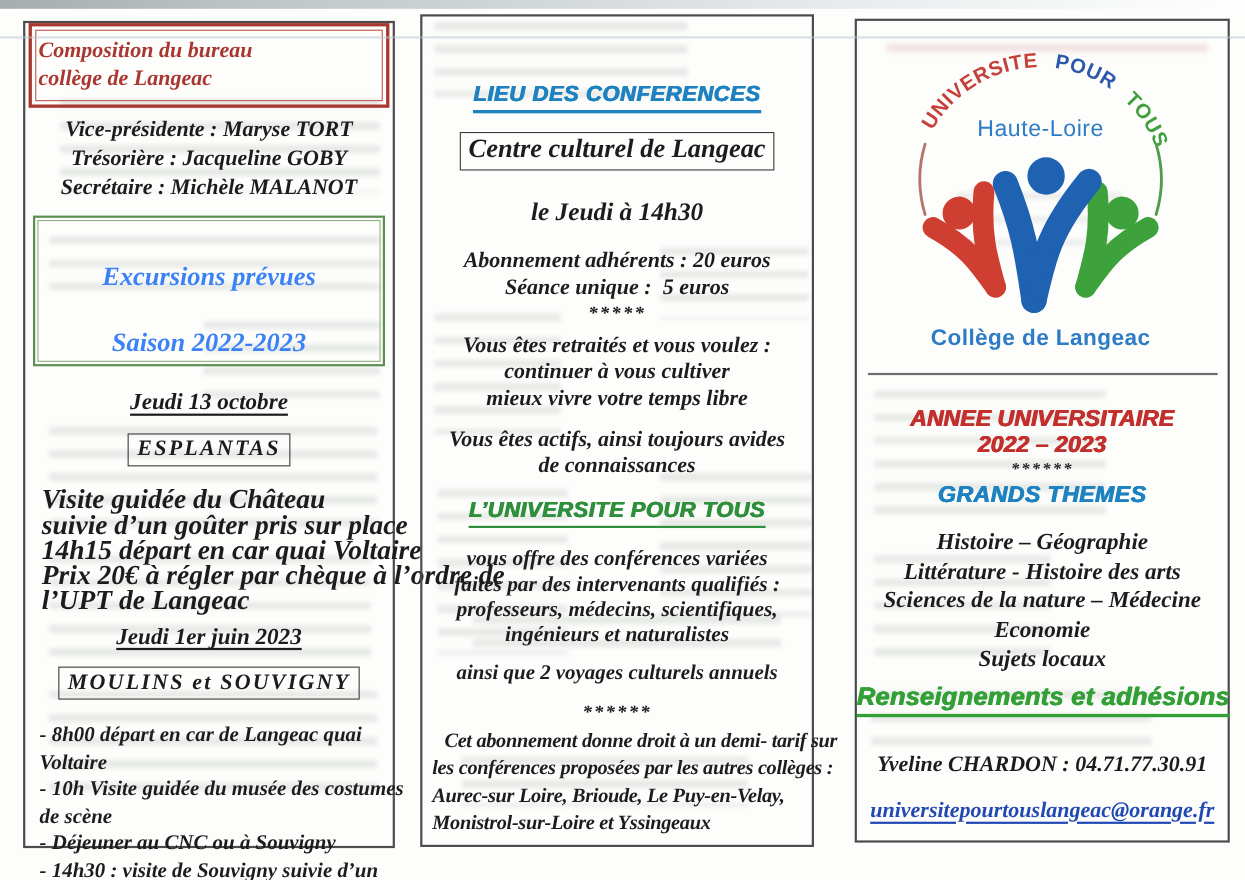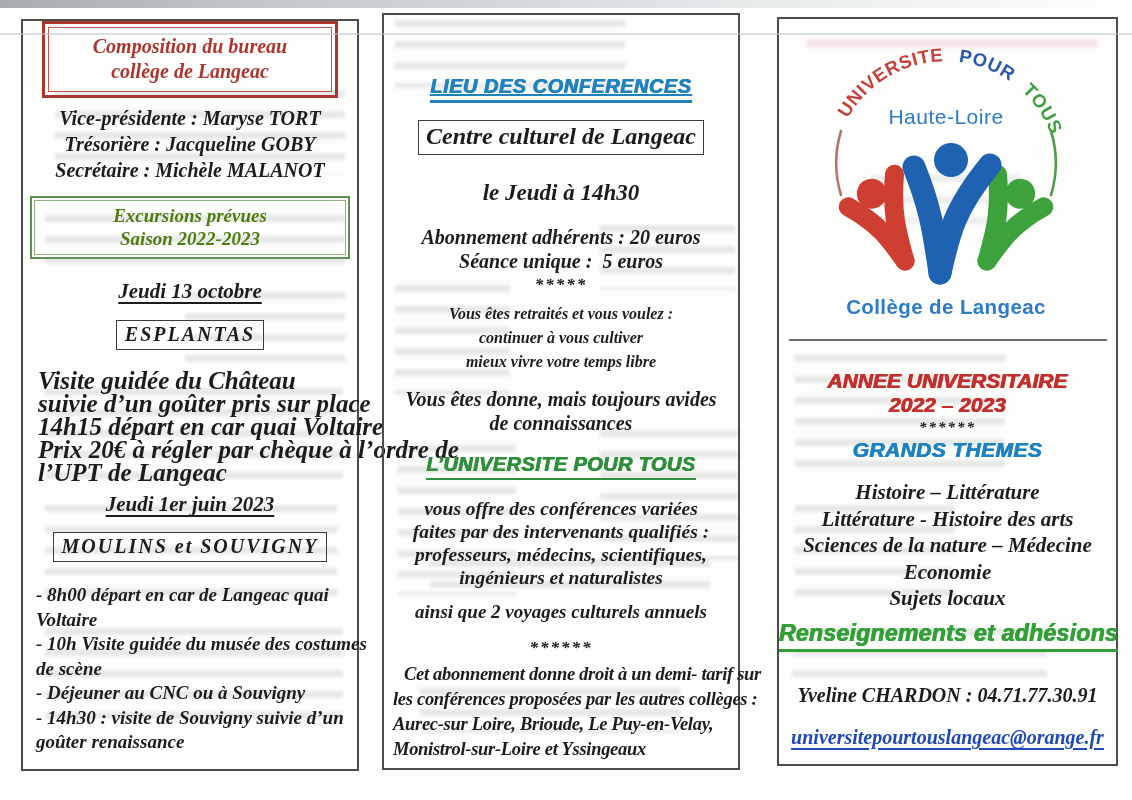--- a/index.html
+++ b/index.html
@@ -19,40 +19,40 @@
   .panel-mid{left:382px;top:13px;width:358px;height:757px;}
   .panel-right{left:777px;top:17px;width:341px;height:749px;}
   
   .c{text-align:center;}
   .line{white-space:nowrap;}
   .serifb{font-weight:bold;font-style:italic;}
   .heavy{font-family:"Liberation Sans","DejaVu Sans",sans-serif;font-weight:bold;font-style:italic;
     text-shadow:0.45px 0 0 currentColor,-0.45px 0 0 currentColor;}
   .u2{text-decoration:underline;text-decoration-thickness:2px;text-underline-offset:4px;}
   
-  .bureau-box{margin:6px 25px 0;padding:6px 2px 7px;border:1px solid #c0564e;outline:3px solid #a8382f;
-    outline-offset:3px;text-align:center;}
+  .bureau-box{margin:6px 9px 0;padding:6px 2px 7px;border:1px solid #c0564e;outline:3px solid #a8382f;
+    outline-offset:3px;}
   .bureau-box .t{font-size:20px;line-height:25px;color:#a93630;}
   .officers{margin-top:13px;text-align:center;font-size:20px;line-height:26px;}
   .exc-box{margin:17px 11px 0;padding:3px 2px 4px;border:1px solid #8fae83;outline:2px solid #5d8f52;
     outline-offset:2px;text-align:center;}
-  .exc-box .t{font-size:19px;line-height:23px;color:#4d7c0f;}
+  .exc-box .t{font-size:24px;line-height:23px;color:#3b82f6;margin-top:37px;}
   .trip-date{margin-top:24px;font-size:21px;}
   .boxed-title{display:inline-block;border:1.5px solid #3b3b3b;padding:2px 8px 3px;font-size:20px;letter-spacing:2px;}
   .trip-details{margin-top:19px;padding-left:15px;font-size:25px;line-height:23px;text-align:left;}
   .trip2-list{margin-top:21px;padding-left:13px;font-size:19px;line-height:24.5px;text-align:left;}
   
   .mid-heading{margin-top:60px;font-size:20px;color:#1f82c0;letter-spacing:.5px;}
-  .mid-heading .hu{display:inline-block;border-bottom:3px solid #1f82c0;padding-bottom:2px;text-decoration:underline;}
+  .mid-heading .hu{display:inline-block;border-bottom:3px solid #1f82c0;padding-bottom:2px;}
   .venue-box{margin:17px auto 18px;width:284px;border:1.5px solid #3b3b3b;padding:2px 0 4px;
     font-size:24px;text-align:center;}
   .mid-time{margin-top:25px;font-size:23px;}
   .mid-prices{margin-top:19px;font-size:20px;line-height:24px;}
   .stars{font-size:17px;letter-spacing:2px;font-weight:bold;}
-  .mid-retired{margin-top:5px;font-size:16px;line-height:24px;}
+  .mid-retired{margin-top:5px;font-size:20px;line-height:24px;}
   .mid-active{margin-top:13px;font-size:20px;line-height:24px;}
   .upt-heading{margin-top:18px;font-size:20px;color:#2f8f3c;letter-spacing:.4px;}
   .upt-heading .hu{display:inline-block;border-bottom:2.5px solid #2f8f3c;padding-bottom:2px;}
   .mid-offer{margin-top:17px;font-size:19.5px;line-height:23px;}
   .mid-voyages{margin-top:12px;font-size:19px;}
   .mid-stars2{margin-top:15px;}
   .mid-discount{margin-top:4px;padding:0 9px;font-size:18.5px;line-height:25px;text-align:left;letter-spacing:-.3px;}
   .mid-discount .line:first-child{text-indent:11px;}
   
   .logo-svg{display:block;margin:8px auto 0;}
@@ -148,21 +148,21 @@
       <div class="line">Abonnement adhérents : 20 euros</div>
       <div class="line">Séance unique :&nbsp; 5 euros</div>
       <div class="stars">*****</div>
     </div>
     <div class="c mid-retired serifb">
       <div class="line">Vous êtes retraités et vous voulez :</div>
       <div class="line">continuer à vous cultiver</div>
       <div class="line">mieux vivre votre temps libre</div>
     </div>
     <div class="c mid-active serifb">
-      <div class="line">Vous êtes donne, mais toujours avides</div>
+      <div class="line">Vous êtes actifs, ainsi toujours avides</div>
       <div class="line">de connaissances</div>
     </div>
     <div class="c upt-heading heavy">
       <span class="hu line">L’UNIVERSITE POUR TOUS</span>
     </div>
     <div class="c mid-offer serifb">
       <div class="line">vous offre des conférences variées</div>
       <div class="line">faites par des intervenants qualifiés :</div>
       <div class="line">professeurs, médecins, scientifiques,</div>
       <div class="line">ingénieurs et naturalistes</div>
@@ -222,21 +222,21 @@
 
     <div class="logo-rule"></div>
 
     <div class="c year-head heavy">
       <div class="line">ANNEE UNIVERSITAIRE</div>
       <div class="line">2022 – 2023</div>
     </div>
     <div class="c r-stars stars serifb">******</div>
     <div class="c grands heavy line">GRANDS THEMES</div>
     <div class="c themes serifb">
-      <div class="line">Histoire – Littérature</div>
+      <div class="line">Histoire – Géographie</div>
       <div class="line">Littérature - Histoire des arts</div>
       <div class="line">Sciences de la nature – Médecine</div>
       <div class="line">Economie</div>
       <div class="line">Sujets locaux</div>
     </div>
     <div class="c contact-heading heavy">
       <span class="hu line">Renseignements et adhésions</span>
     </div>
     <div class="c contact-line serifb line">Yveline CHARDON : 04.71.77.30.91</div>
     <div class="c email-line serifb">

